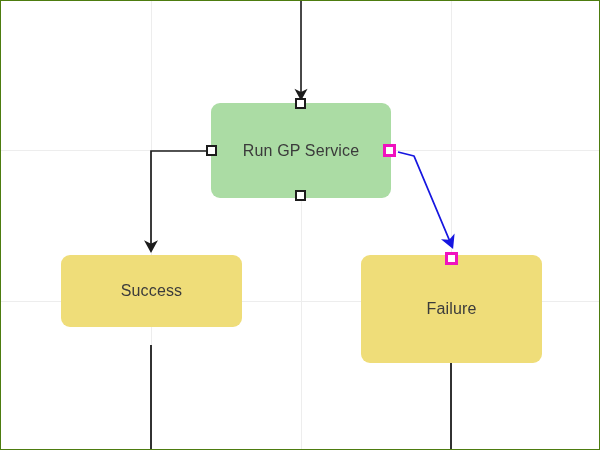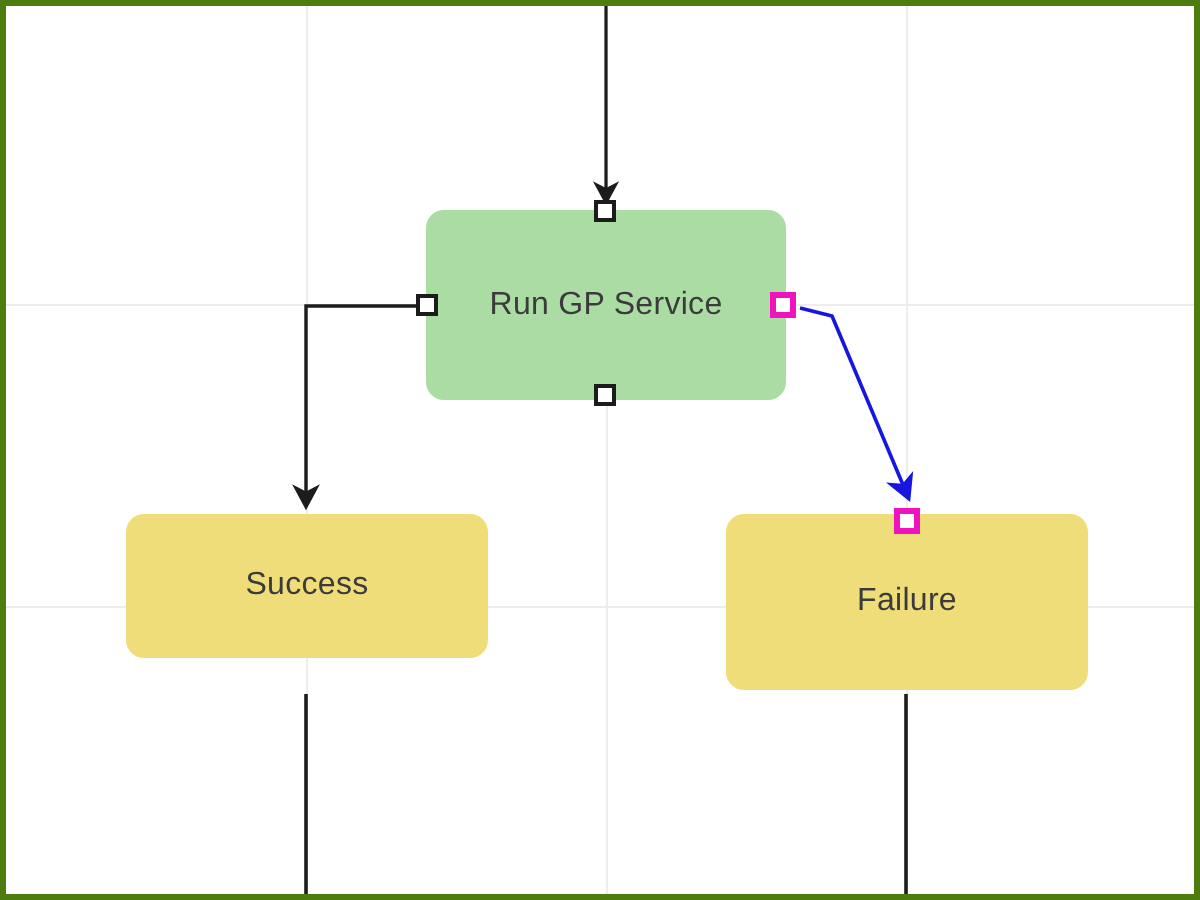--- a/index.html
+++ b/index.html
@@ -8,21 +8,21 @@
     padding: 0;
     background: #ffffff;
   }
   #canvas {
     position: relative;
     width: 600px;
     height: 450px;
     overflow: hidden;
     background-color: #ffffff;
     font-family: "Liberation Sans", "DejaVu Sans", sans-serif;
-    border: 3px solid #4d7c0f;
+    border: 1px solid #4d7c0f;
     box-sizing: border-box;
   }
   
   .grid-layer {
     position: absolute;
     left: 0; top: 0;
     width: 600px;
     height: 450px;
     pointer-events: none;
   }
@@ -122,18 +122,18 @@
   </div>
   <div class="handle" style="left:294px; top:97px;"></div>
   <div class="handle" style="left:205px; top:144px;"></div>
   <div class="handle" style="left:294px; top:189px;"></div>
   <div class="handle selected" style="left:382px; top:143px;"></div>
 
   <div class="node" style="left:60px; top:254px; width:181px; height:72px; background:#efdd79;">
     <span class="node-label">Success</span>
   </div>
 
-  <div class="node" style="left:360px; top:254px; width:181px; height:88px; background:#efdd79;">
+  <div class="node" style="left:360px; top:254px; width:181px; height:108px; background:#efdd79;">
     <span class="node-label">Failure</span>
   </div>
   <div class="handle selected" style="left:444px; top:251px;"></div>
 
 </div>
 
 </body></html>

